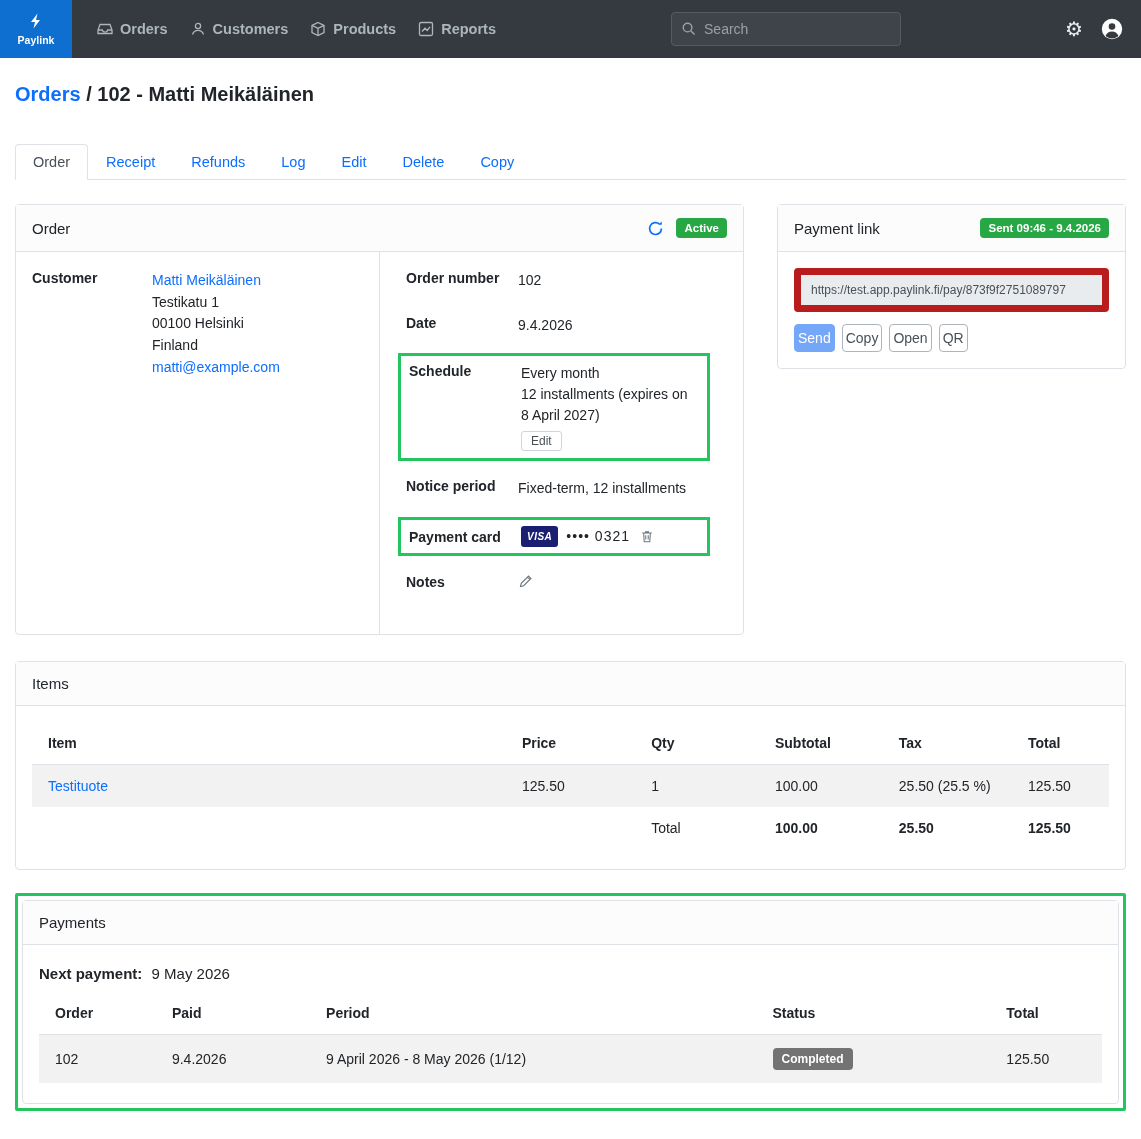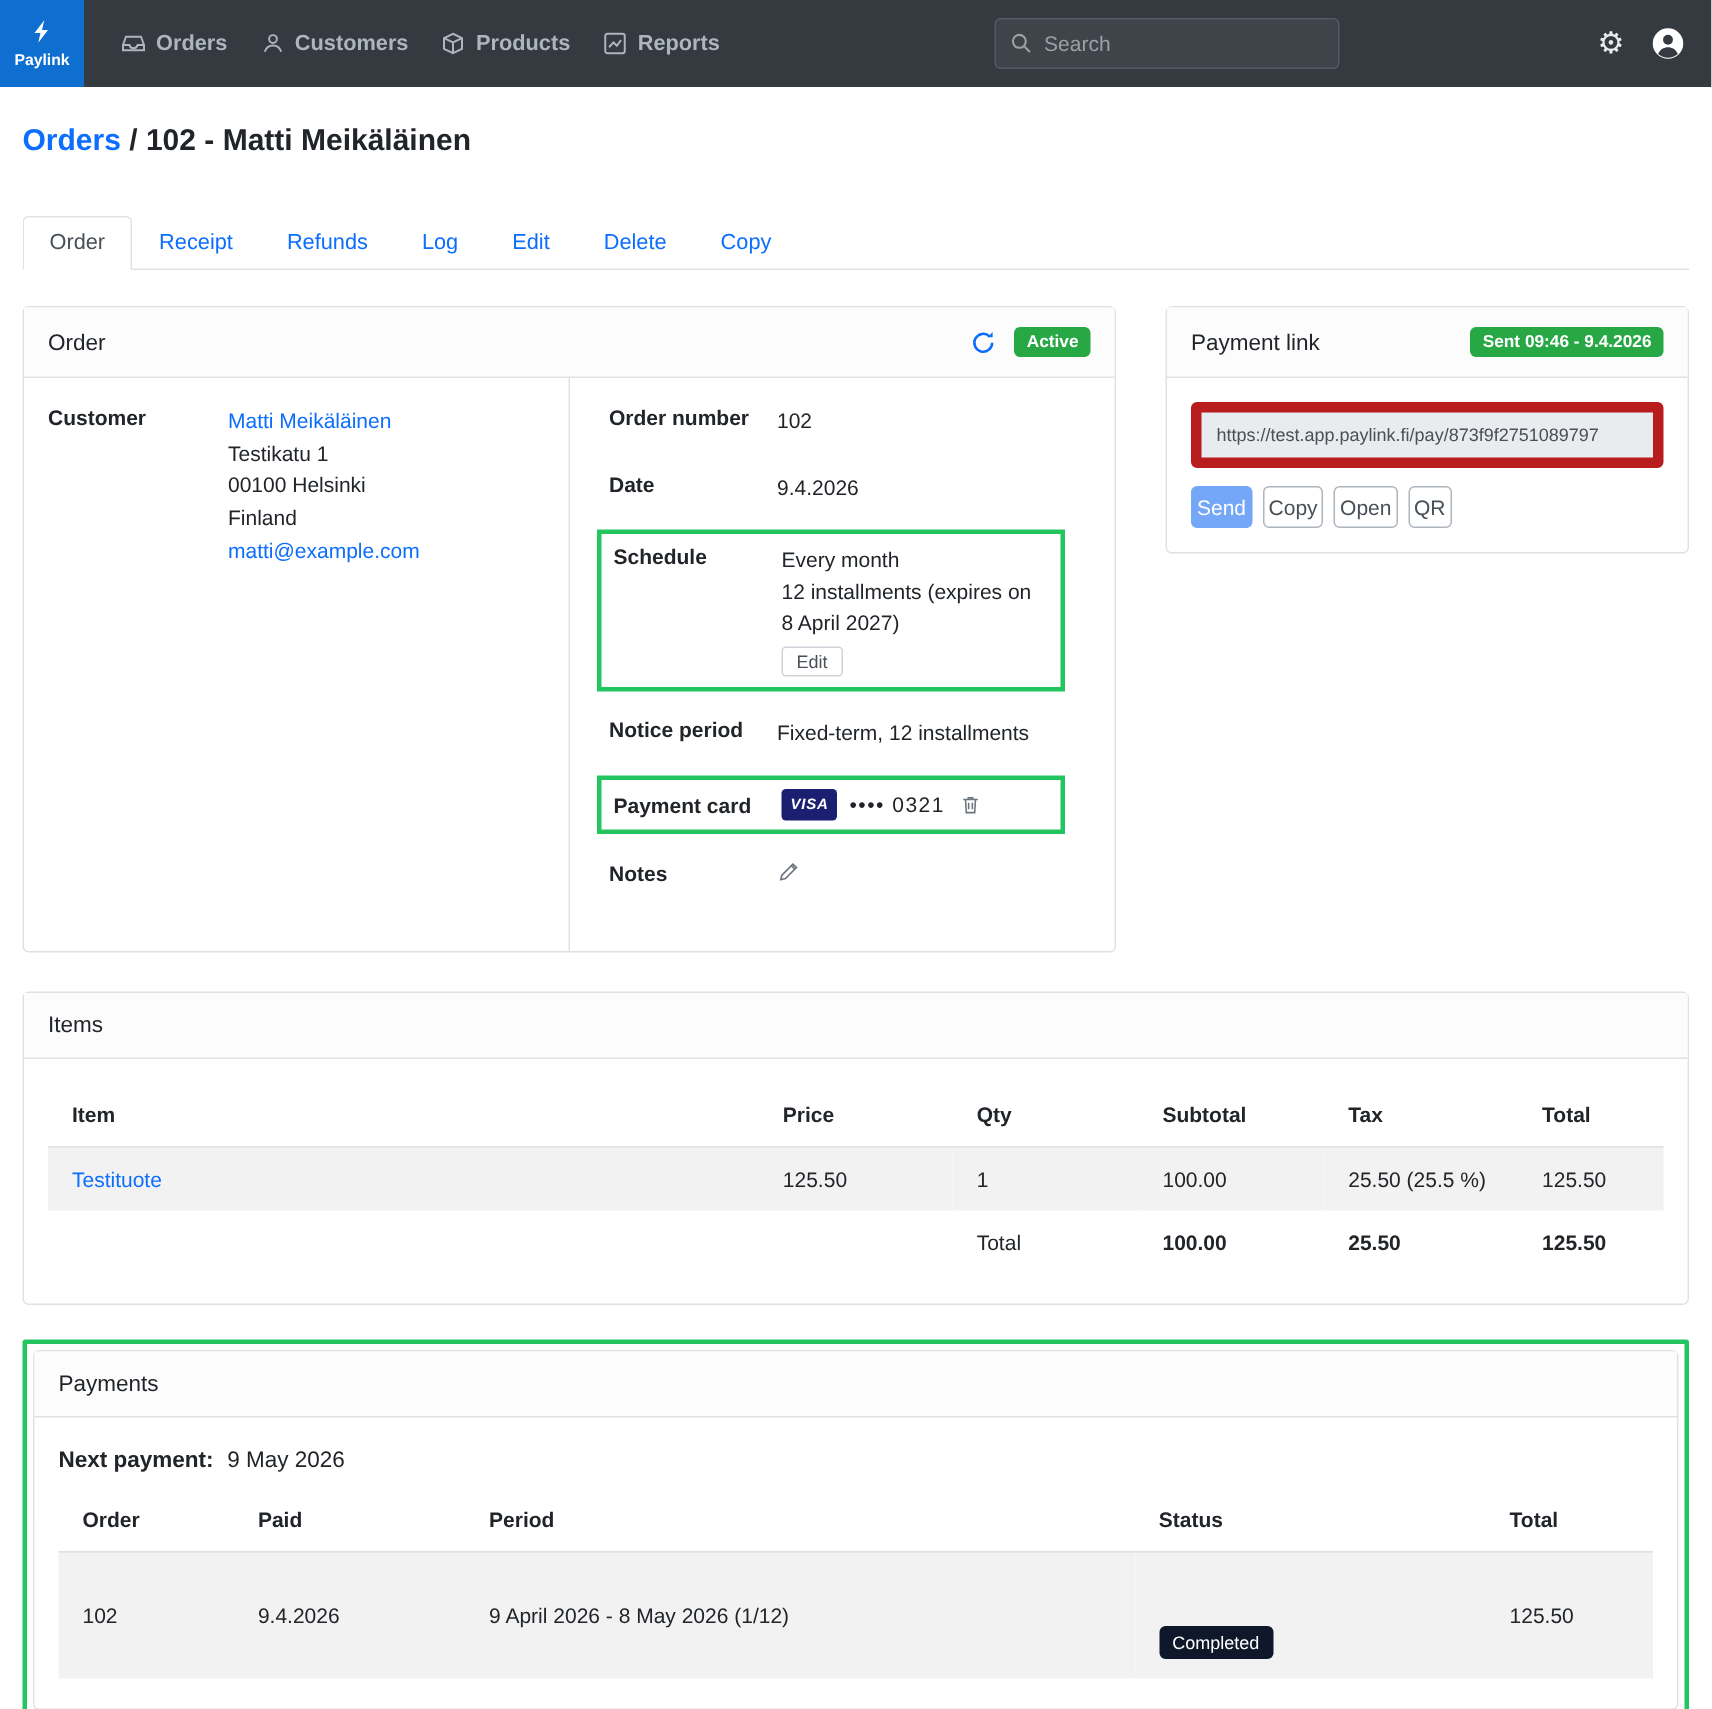--- a/index.html
+++ b/index.html
@@ -6,21 +6,21 @@
   body {
     width: 1141px; min-height: 1139px; margin: 0 auto;
     background: #fff; color: #212529;
     font-family: "Liberation Sans", sans-serif; font-size: 14px;
   }
   a { text-decoration: none; }
 
   
   .navbar { height: 58px; background: #343a40; display: flex; align-items: stretch; }
   .brand {
-    width: 56px; background: #0f6fd0; color: #fff; display: flex; flex-direction: column;
+    width: 72px; background: #0f6fd0; color: #fff; display: flex; flex-direction: column;
     align-items: center; justify-content: center; gap: 2px; cursor: pointer;
   }
   .brand-label { font-size: 10.5px; font-weight: bold; }
   .nav-items { display: flex; align-items: center; margin-left: 14px; }
   .nav-item {
     display: flex; align-items: center; gap: 7px; color: #adb5bd;
     padding: 0 11px; font-size: 14.5px; font-weight: bold; cursor: pointer; height: 100%;
   }
   .nav-item svg { display: block; }
   .nav-spacer { flex: 1; }
@@ -123,22 +123,22 @@
   .card-body-table { padding: 16px 16px 20px; }
   table { width: 100%; border-collapse: collapse; }
   th, td { padding: 13px 16px; font-size: 14px; text-align: left; }
   th { font-weight: bold; border-bottom: 1px solid #dee2e6; }
   th.left, td.left { text-align: left; }
   tr.striped { background: #f2f2f2; }
   td a { color: #0d6efd; }
   .bold { font-weight: bold; }
 
   .badge-completed {
-    background: #0f172a; color: #fff; font-size: 12px; font-weight: normal;
-    padding: 4px 9px; border-radius: 4px; display: inline-block; margin-top: 36px;
+    background: #737373; color: #fff; font-size: 12px; font-weight: bold;
+    padding: 4px 9px; border-radius: 4px; display: inline-block;
   }
   .ann-payments { padding: 4px; border-radius: 2px; margin-top: 23px; }
   .next-payment { padding: 20px 16px 6px; font-size: 15px; }
   .next-payment .lbl { font-weight: bold; }
   .next-payment .val { margin-left: 5px; }
 </style>
 </head>
 <body>
 
 <div class="navbar">

